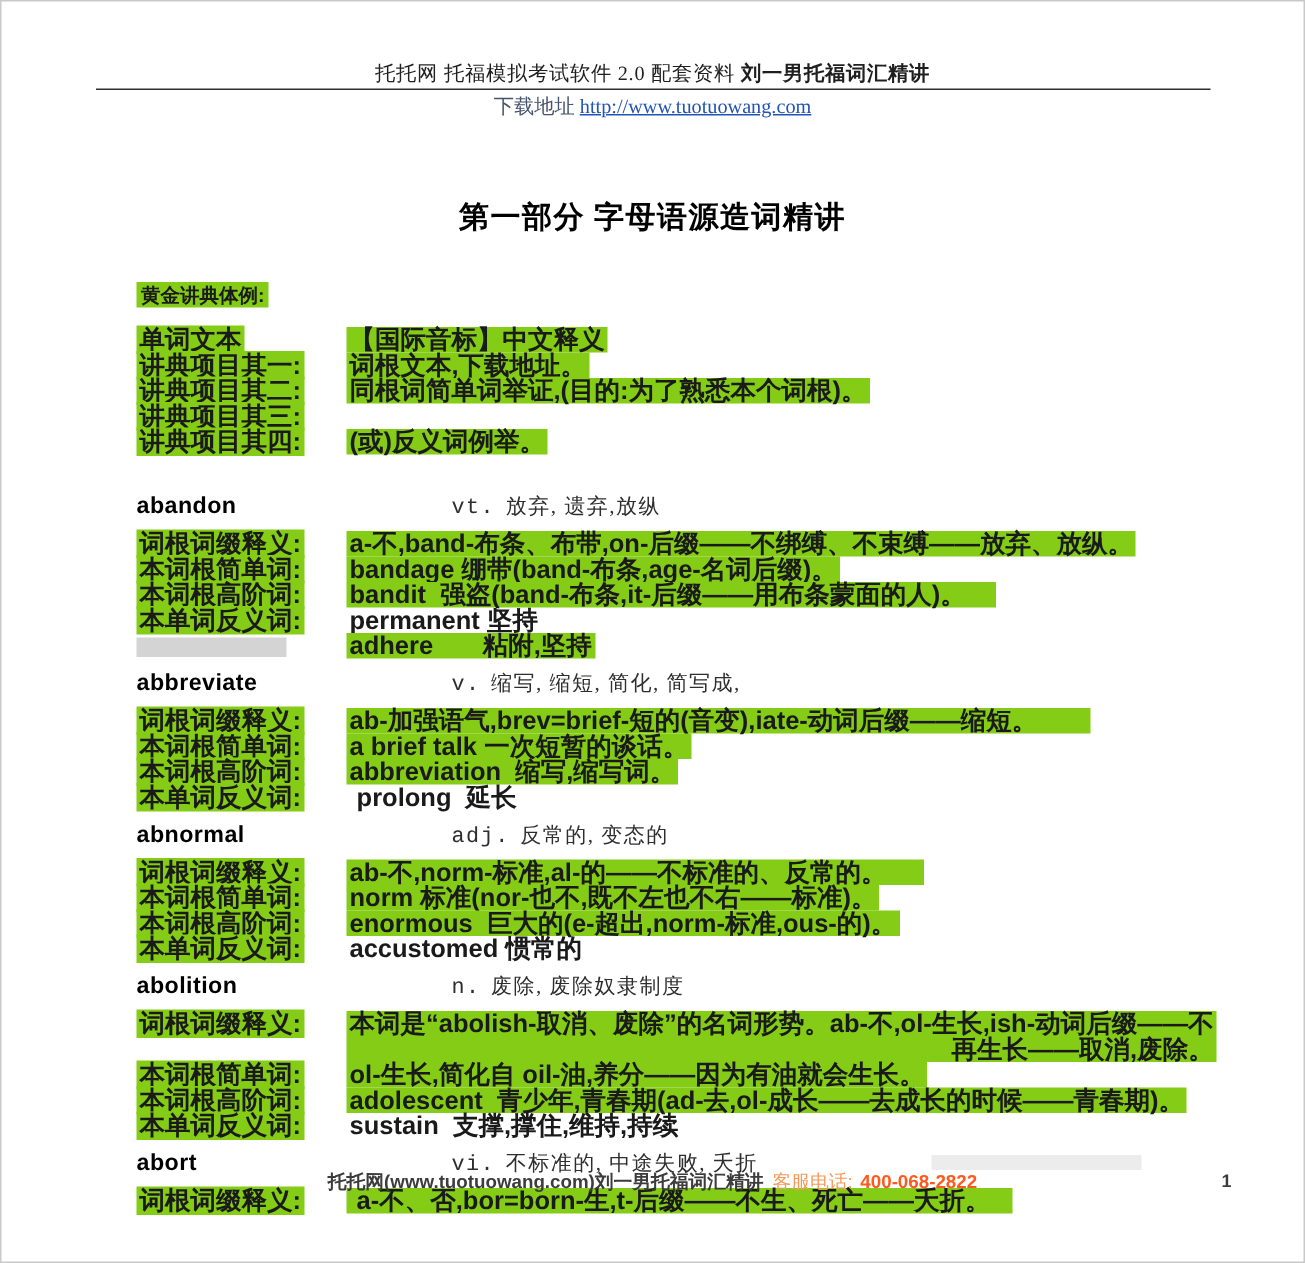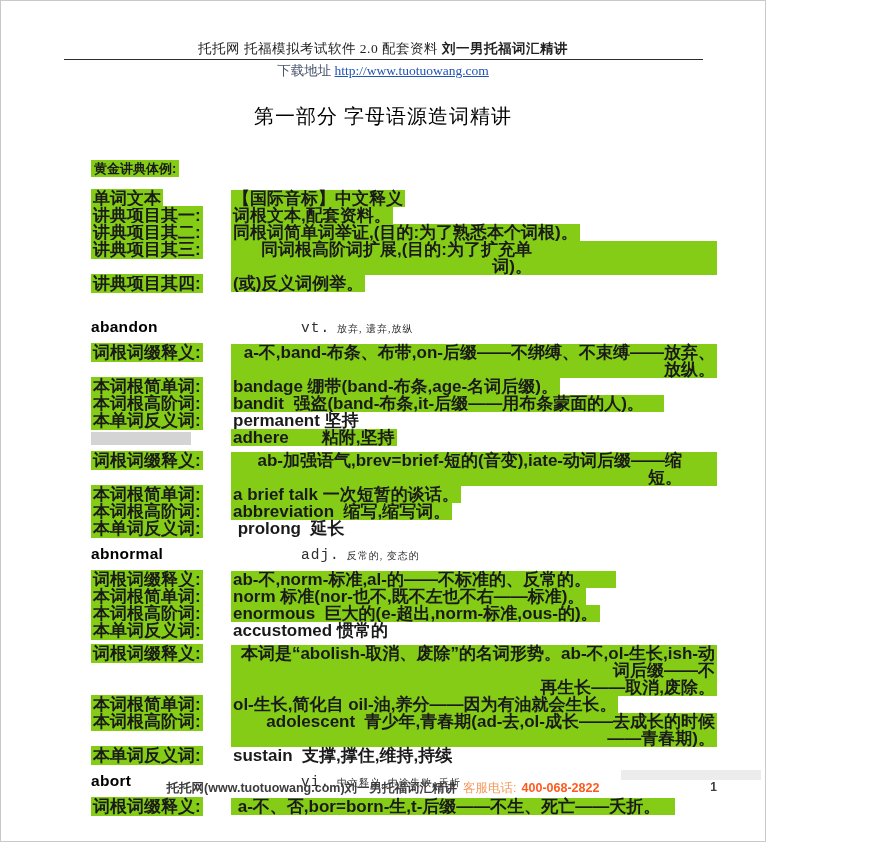--- a/index.html
+++ b/index.html
@@ -1,52 +1,52 @@
 <!DOCTYPE html>
 <html><head>
 <meta charset="utf-8">
 <style>
   html,body{margin:0;padding:0;background:#fff;}
   .page{
     position:relative;
-    width:766px;height:842px;
+    width:870px;height:842px;
     box-sizing:border-box;
     background:#ffffff;
     border:1px solid #c9c9c9;
     overflow:hidden;
     font-family:"Liberation Serif","DejaVu Serif",serif;
     color:#1a1a1a;
   }
   
   .hdr{padding-top:40px;}
   .hdr-line1{text-align:center;font-size:13.5px;letter-spacing:.5px;color:#1f1f1f;line-height:16px;}
   .hdr-line1 b{font-weight:bold;}
   .hdr-rule{border:none;border-top:1.6px solid #2e2e2e;margin:2px 62px 2px 63px;}
   .hdr-line2{text-align:center;font-size:13.5px;line-height:17px;color:#47526b;}
   .hdr-line2 a{color:#2353b5;text-decoration:underline;cursor:pointer;}
   
-  .doc-title{margin-top:24px;text-align:center;font-size:20px;font-weight:normal;letter-spacing:1px;color:#000;}
+  .doc-title{margin-top:52px;text-align:center;font-size:20px;font-weight:bold;letter-spacing:1px;color:#000;}
   
   .content{padding:0 48px 0 90px;font-family:"Liberation Sans","DejaVu Sans",sans-serif;}
   .hl{background:#84cc16;}
   .intro-heading{margin-top:30px;font-size:13px;font-weight:bold;}
   .intro-heading .hl{padding:1px 3px;}
   .rows{margin-top:12px;}
   .row{display:flex;line-height:17px;font-size:17px;font-weight:bold;}
   .row .lbl{flex:0 0 140px;white-space:pre-wrap;}
   .row .lbl .hl{padding:0 2px;}
   .row .val{white-space:pre-wrap;padding:0 2px;text-align:right;}
   .hl-box{display:inline-block;width:100px;height:13px;background:#d4d4d4;vertical-align:middle;}
   
   .entry{margin-top:6px;}
   .entry.first{margin-top:24px;}
   .entry-head{line-height:22px;margin-bottom:4px;}
   .entry-head .word{display:inline-block;width:210px;font-size:15.5px;font-weight:bold;color:#000;letter-spacing:.3px;}
   .entry-head .pos{font-family:"Liberation Mono","DejaVu Sans Mono",monospace;font-size:14.5px;color:#2e2e2e;margin-right:7px;letter-spacing:1px;}
-  .entry-head .meaning{font-family:"Liberation Serif","DejaVu Serif",serif;font-size:10px;color:#2e2e2e;letter-spacing:1px;}
+  .entry-head .meaning{font-family:"Liberation Serif","DejaVu Serif",serif;font-size:14px;color:#2e2e2e;letter-spacing:1px;}
   
   .footer{position:absolute;left:0;right:0;bottom:44px;text-align:center;font-size:12.5px;font-weight:bold;color:#3c3c3c;font-family:"Liberation Sans","DejaVu Sans",sans-serif;}
   .footer .ph-label{color:#f59a5b;font-weight:normal;margin-left:6px;}
   .footer .ph{color:#ff5a1e;margin-left:5px;}
   .footer .pagenum{position:absolute;right:48px;top:0;color:#3c3c3c;font-size:12px;}
   .artifact{position:absolute;left:620px;top:769px;width:140px;height:10px;background:#ececec;}
 </style>
 </head>
 <body>
 
@@ -64,29 +64,28 @@
 
     <div class="intro-heading"><span class="hl">黄金讲典体例:</span></div>
 
     <div class="rows">
       <div class="row">
         <span class="lbl"><span class="hl">单词文本</span></span>
         <span class="val hl">【国际音标】中文释义</span>
       </div>
       <div class="row">
         <span class="lbl"><span class="hl">讲典项目其一:</span></span>
-        <span class="val hl">词根文本,配套资料。</span>
+        <span class="val hl">词根文本,下载地址。</span>
       </div>
       <div class="row">
         <span class="lbl"><span class="hl">讲典项目其二:</span></span>
         <span class="val hl">同根词简单词举证,(目的:为了熟悉本个词根)。</span>
       </div>
       <div class="row">
         <span class="lbl"><span class="hl">讲典项目其三:</span></span>
-        <span class="val hl" style="padding-right:185px">同词根高阶词扩展,(目的:为了扩充单词)。</span>
       </div>
       <div class="row">
         <span class="lbl"><span class="hl">讲典项目其四:</span></span>
         <span class="val hl">(或)反义词例举。</span>
       </div>
     </div>
 
     <div class="entry first">
       <div class="entry-head">
         <span class="word">abandon</span><span class="pos">vt.</span><span class="meaning">放弃, 遗弃,放纵</span>
@@ -107,20 +106,23 @@
         <span class="lbl"><span class="hl">本单词反义词:</span></span>
         <span class="val">permanent 坚持</span>
       </div>
       <div class="row">
         <span class="lbl"><span class="hl-box"></span></span>
         <span class="val hl">adhere       粘附,坚持</span>
       </div>
     </div>
 
     <div class="entry">
+      <div class="entry-head">
+        <span class="word">abbreviate</span><span class="pos">v.</span><span class="meaning">缩写, 缩短, 简化, 简写成,</span>
+      </div>
       <div class="row">
         <span class="lbl"><span class="hl">词根词缀释义:</span></span>
         <span class="val hl" style="padding-right:35px">ab-加强语气,brev=brief-短的(音变),iate-动词后缀——缩短。</span>
       </div>
       <div class="row">
         <span class="lbl"><span class="hl">本词根简单词:</span></span>
         <span class="val hl">a brief talk 一次短暂的谈话。</span>
       </div>
       <div class="row">
         <span class="lbl"><span class="hl">本词根高阶词:</span></span>
@@ -148,20 +150,23 @@
         <span class="lbl"><span class="hl">本词根高阶词:</span></span>
         <span class="val hl">enormous  巨大的(e-超出,norm-标准,ous-的)。</span>
       </div>
       <div class="row">
         <span class="lbl"><span class="hl">本单词反义词:</span></span>
         <span class="val">accustomed 惯常的</span>
       </div>
     </div>
 
     <div class="entry">
+      <div class="entry-head">
+        <span class="word">abolition</span><span class="pos">n.</span><span class="meaning">废除, 废除奴隶制度</span>
+      </div>
       <div class="row">
         <span class="lbl"><span class="hl">词根词缀释义:</span></span>
         <span class="val hl">本词是“abolish-取消、废除”的名词形势。ab-不,ol-生长,ish-动词后缀——不
 再生长——取消,废除。</span>
       </div>
       <div class="row">
         <span class="lbl"><span class="hl">本词根简单词:</span></span>
         <span class="val hl">ol-生长,简化自 oil-油,养分——因为有油就会生长。</span>
       </div>
       <div class="row">
@@ -169,21 +174,21 @@
         <span class="val hl">adolescent  青少年,青春期(ad-去,ol-成长——去成长的时候——青春期)。</span>
       </div>
       <div class="row">
         <span class="lbl"><span class="hl">本单词反义词:</span></span>
         <span class="val">sustain  支撑,撑住,维持,持续</span>
       </div>
     </div>
 
     <div class="entry">
       <div class="entry-head">
-        <span class="word">abort</span><span class="pos">vi.</span><span class="meaning">中文释义, 中途失败, 夭折</span>
+        <span class="word">abort</span><span class="pos">vi.</span><span class="meaning">不标准的, 中途失败, 夭折</span>
       </div>
       <div class="row">
         <span class="lbl"><span class="hl">词根词缀释义:</span></span>
         <span class="val hl" style="padding-right:15px"> a-不、否,bor=born-生,t-后缀——不生、死亡——夭折。</span>
       </div>
     </div>
 
   </div>
 
   <div class="artifact"></div>

